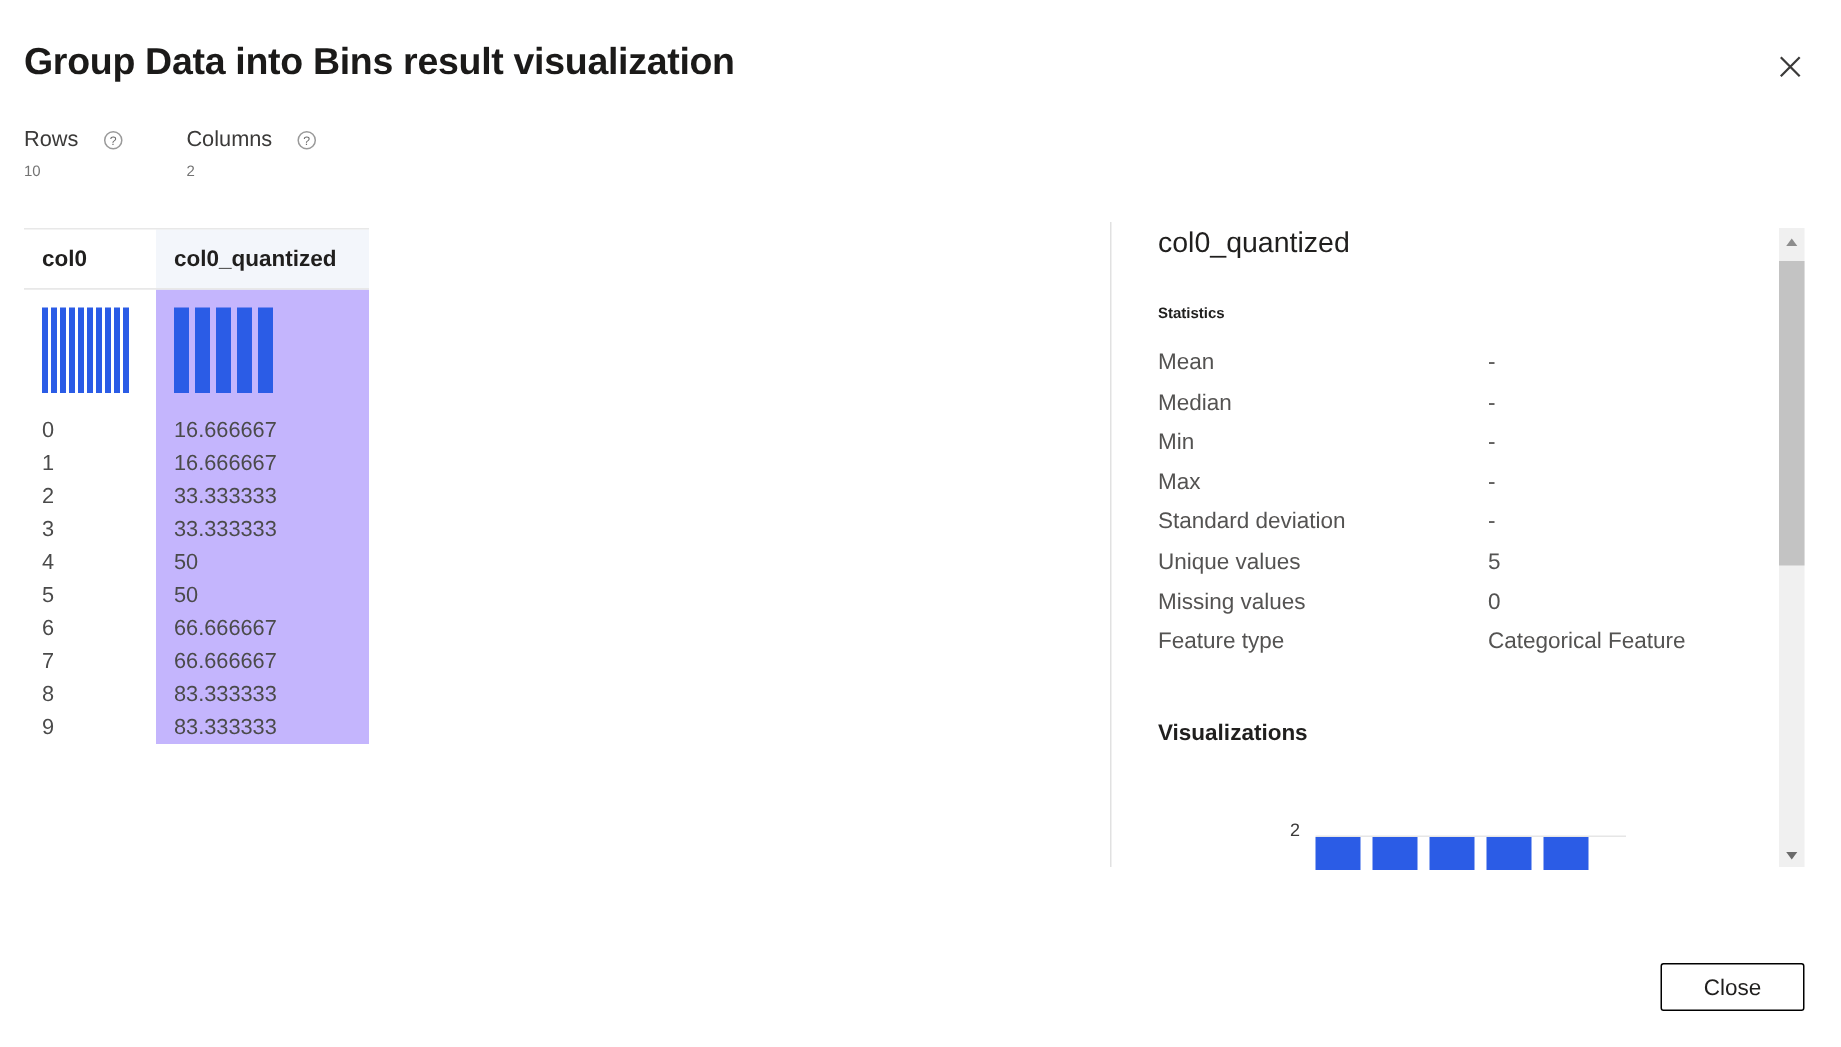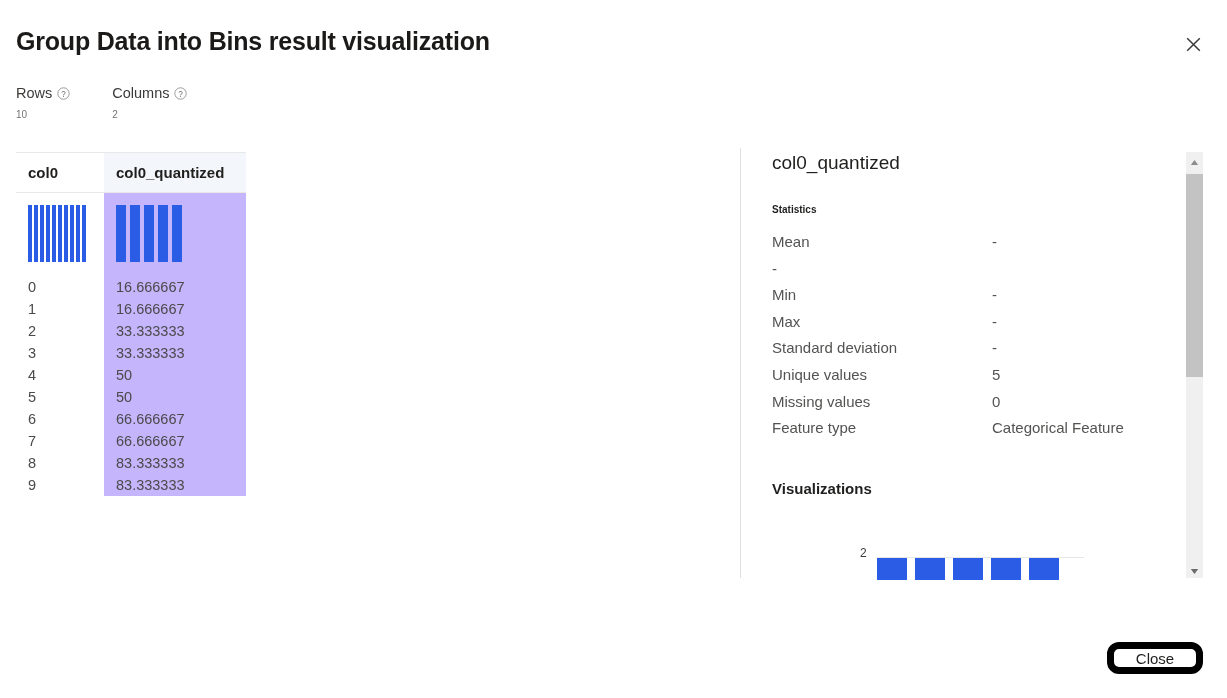--- a/index.html
+++ b/index.html
@@ -49,21 +49,21 @@
     left: 16px;
     top: 85px;
     display: flex;
   }
   .meta-block { margin-right: 42px; }
   .meta-label {
     font-size: 14.5px;
     color: #3b3a39;
     display: flex;
     align-items: center;
-    gap: 5px;
+    gap: 17px;
     white-space: nowrap;
   }
   .help-icon {
     display: inline-flex;
     align-items: center;
     justify-content: center;
   }
   .meta-value {
     font-size: 10px;
     color: #737373;
@@ -232,22 +232,22 @@
   }
 
   
   .close-button {
     position: absolute;
     left: 1107px;
     top: 642px;
     width: 96px;
     height: 32px;
     background: #ffffff;
-    border: 7px solid #000000;
-    border-radius: 12px;
+    border: 1px solid #000000;
+    border-radius: 2px;
     font-family: "Liberation Sans", sans-serif;
     font-size: 15px;
     color: #201f1e;
     cursor: pointer;
     padding: 0;
   }
 </style>
 </head>
 <body>
 
@@ -375,20 +375,21 @@
 
 <div class="stats-panel">
   <div class="stats-col-title">col0_quantized</div>
   <div class="section-head">Statistics</div>
 
   <div class="stat-line">
     <span class="stat-name">Mean</span>
     <span class="stat-val">-</span>
   </div>
   <div class="stat-line">
+    <span class="stat-name">Median</span>
     <span class="stat-val">-</span>
   </div>
   <div class="stat-line">
     <span class="stat-name">Min</span>
     <span class="stat-val">-</span>
   </div>
   <div class="stat-line">
     <span class="stat-name">Max</span>
     <span class="stat-val">-</span>
   </div>

